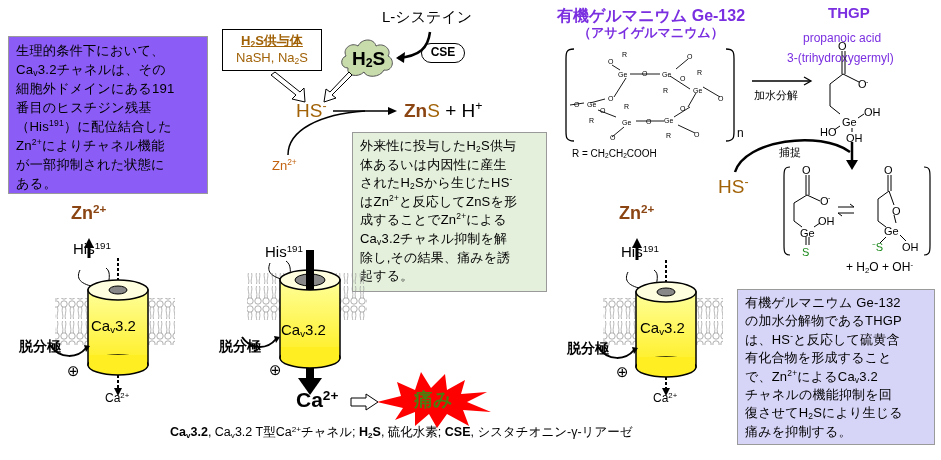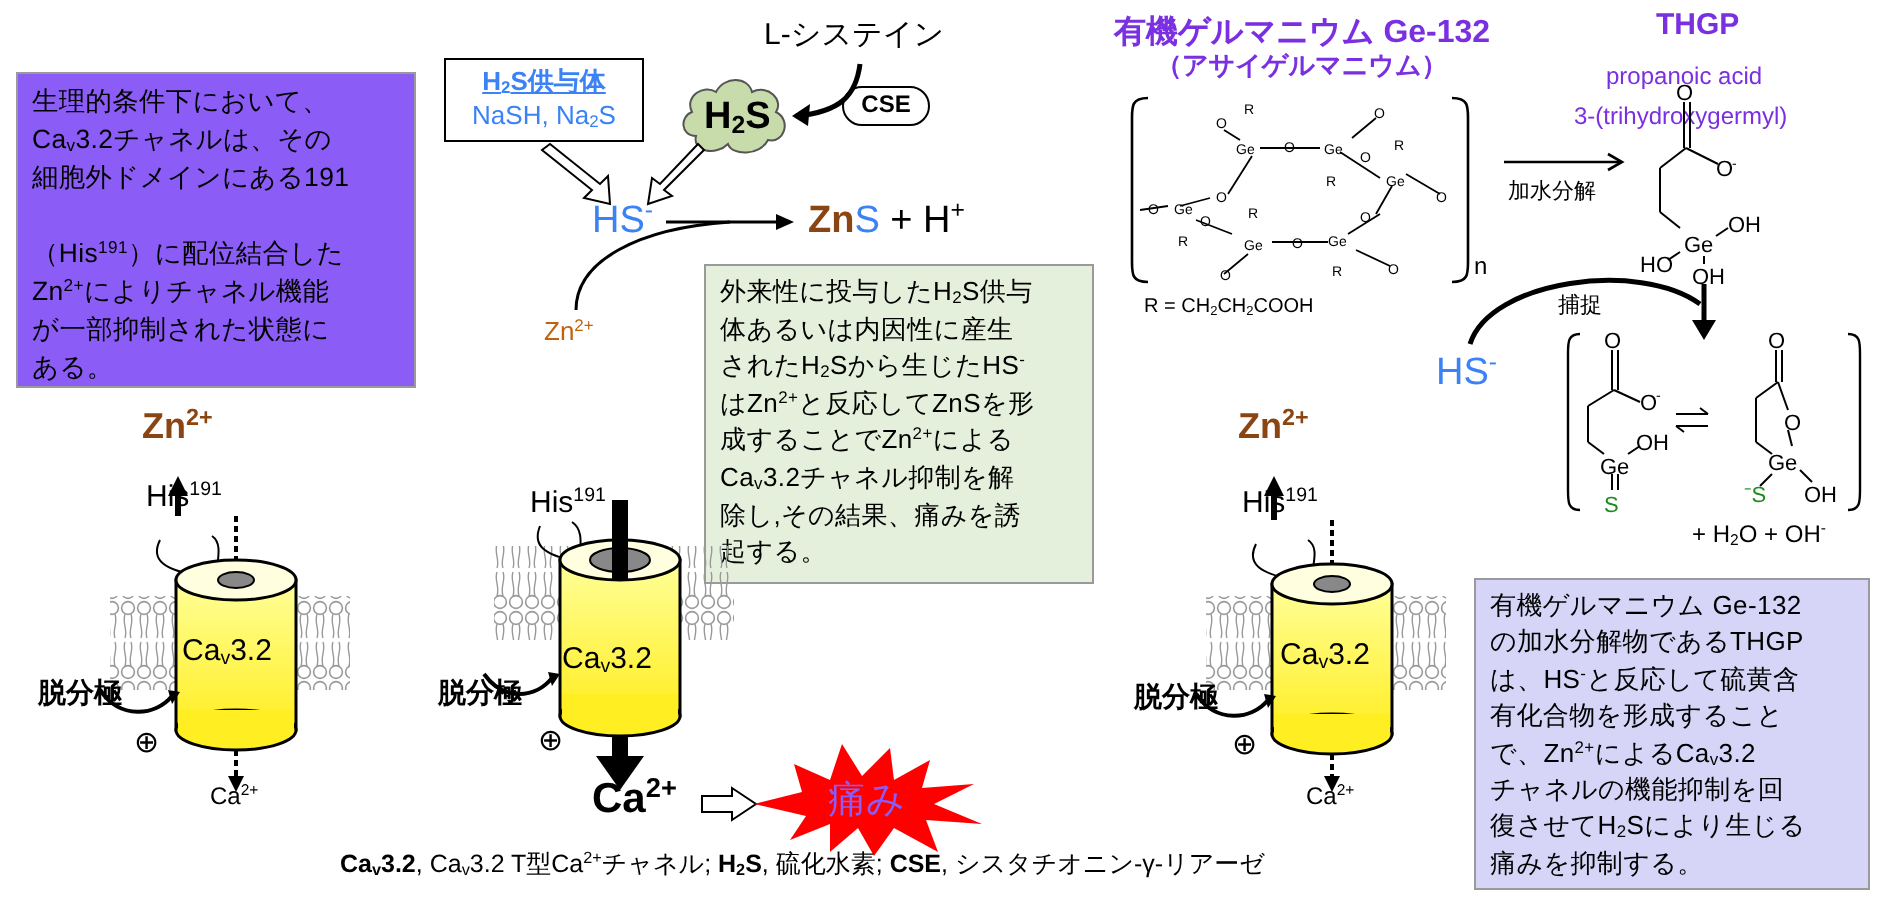--- a/index.html
+++ b/index.html
@@ -2,41 +2,41 @@
 <html><head>
 <meta charset="utf-8">
 <style>
   * { box-sizing: border-box; margin: 0; padding: 0; }
   html, body { width: 941px; height: 460px; background: #ffffff; overflow: hidden; }
   body { position: relative; font-family: "Liberation Sans", "DejaVu Sans", sans-serif; color: #000; }
   .note { position: absolute; border: 1px solid #9a9a9a; font-size: 13.2px; line-height: 19px; padding: 4px 7px; text-align: justify; letter-spacing: 0.2px; }
   .note-yellow { background: #8b5cf6; }
   .note-green { background: #e4f0dc; }
   .note-purple { background: #d7d5f7; }
-  .green { color: #3b82f6; }
+  .green { color: #a16207; }
   .brown { color: #8b4513; }
   .orange { color: #c2620f; }
   .purple { color: #7a2fe0; }
   .bold { font-weight: bold; }
   sup { font-size: 0.65em; vertical-align: 0.55em; line-height: 0; }
   sub { font-size: 0.65em; vertical-align: -0.2em; line-height: 0; }
   .label { position: absolute; white-space: nowrap; }
   svg { position: absolute; overflow: visible; }
   .cyl-label { font-size: 15px; }
   .donor-box { position: absolute; border: 1px solid #000; background: #fff; text-align: center; padding: 2px 6px; }
-  .pain { color: #8b5cf6; font-weight: normal; font-size: 19px; }
+  .pain { color: #4d7c0f; font-weight: bold; font-size: 19px; }
 </style>
 </head>
 <body>
 
 <div class="note note-yellow" style="left:8px;top:36px;width:200px;height:158px;">
   <span>生理的条件下において、</span><br>
   <span>Ca</span><sub>v</sub><span>3.2チャネルは、その</span><br>
   <span>細胞外ドメインにある191</span><br>
-  <br>
+  <span>番目のヒスチジン残基</span><br>
   <span>（His</span><sup>191</sup><span>）に配位結合した</span><br>
   <span>Zn</span><sup>2+</sup><span>によりチャネル機能</span><br>
   <span>が一部抑制された状態に</span><br>
   <span>ある。</span>
 </div>
 
 <div class="donor-box" style="left:222px;top:29px;width:100px;height:42px;">
   <div class="green bold" style="font-size:13px;text-decoration:underline;line-height:17px;">
     <span>H</span><sub>2</sub><span>S供与体</span>
   </div>

